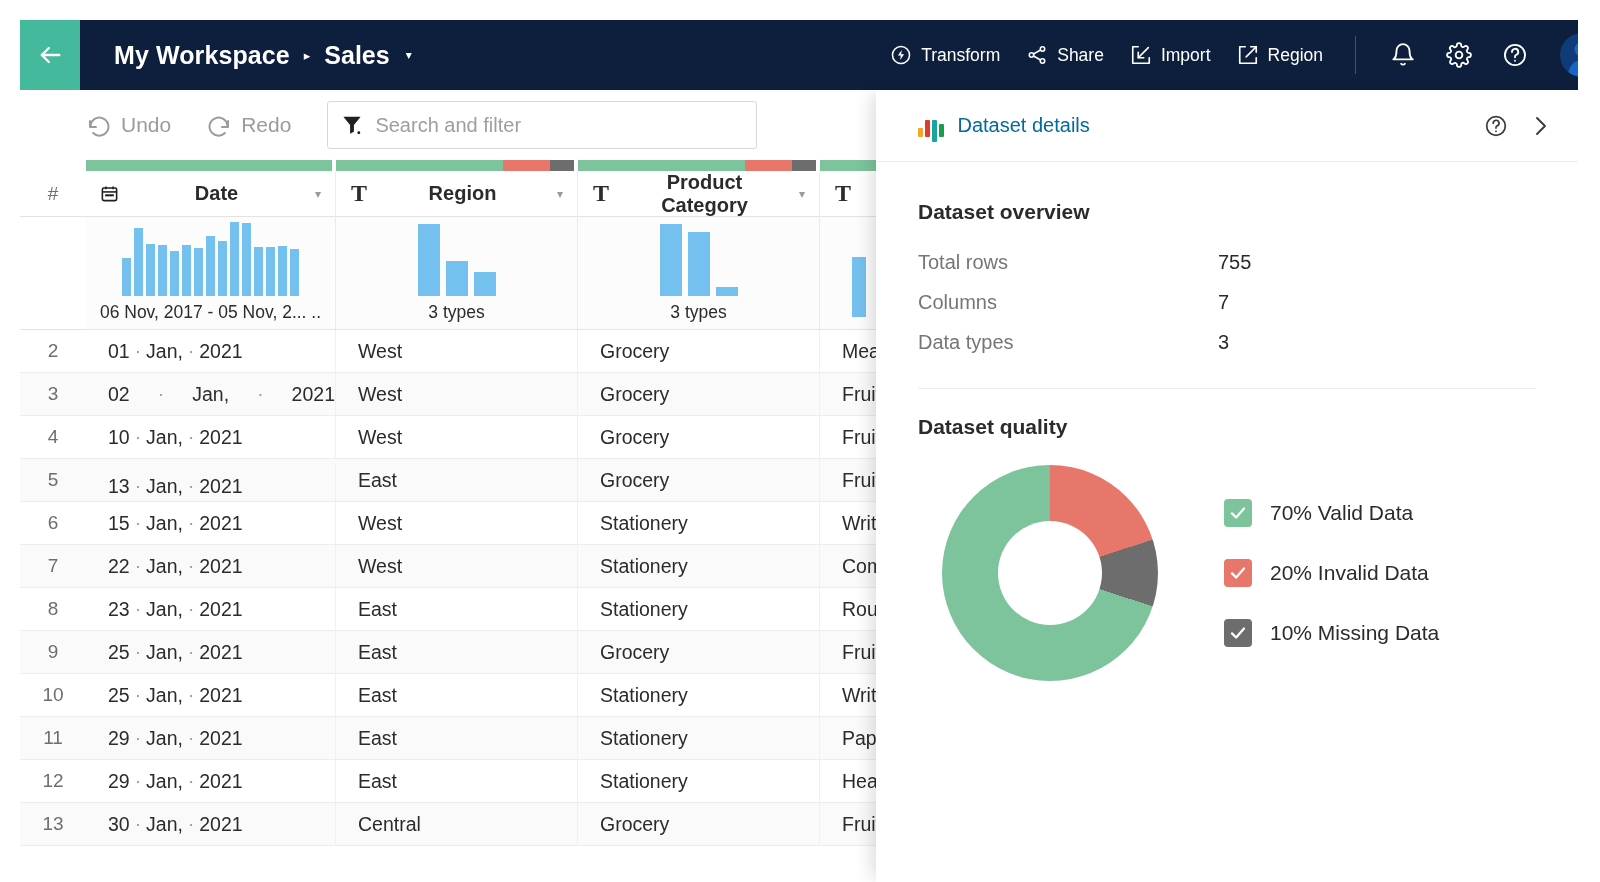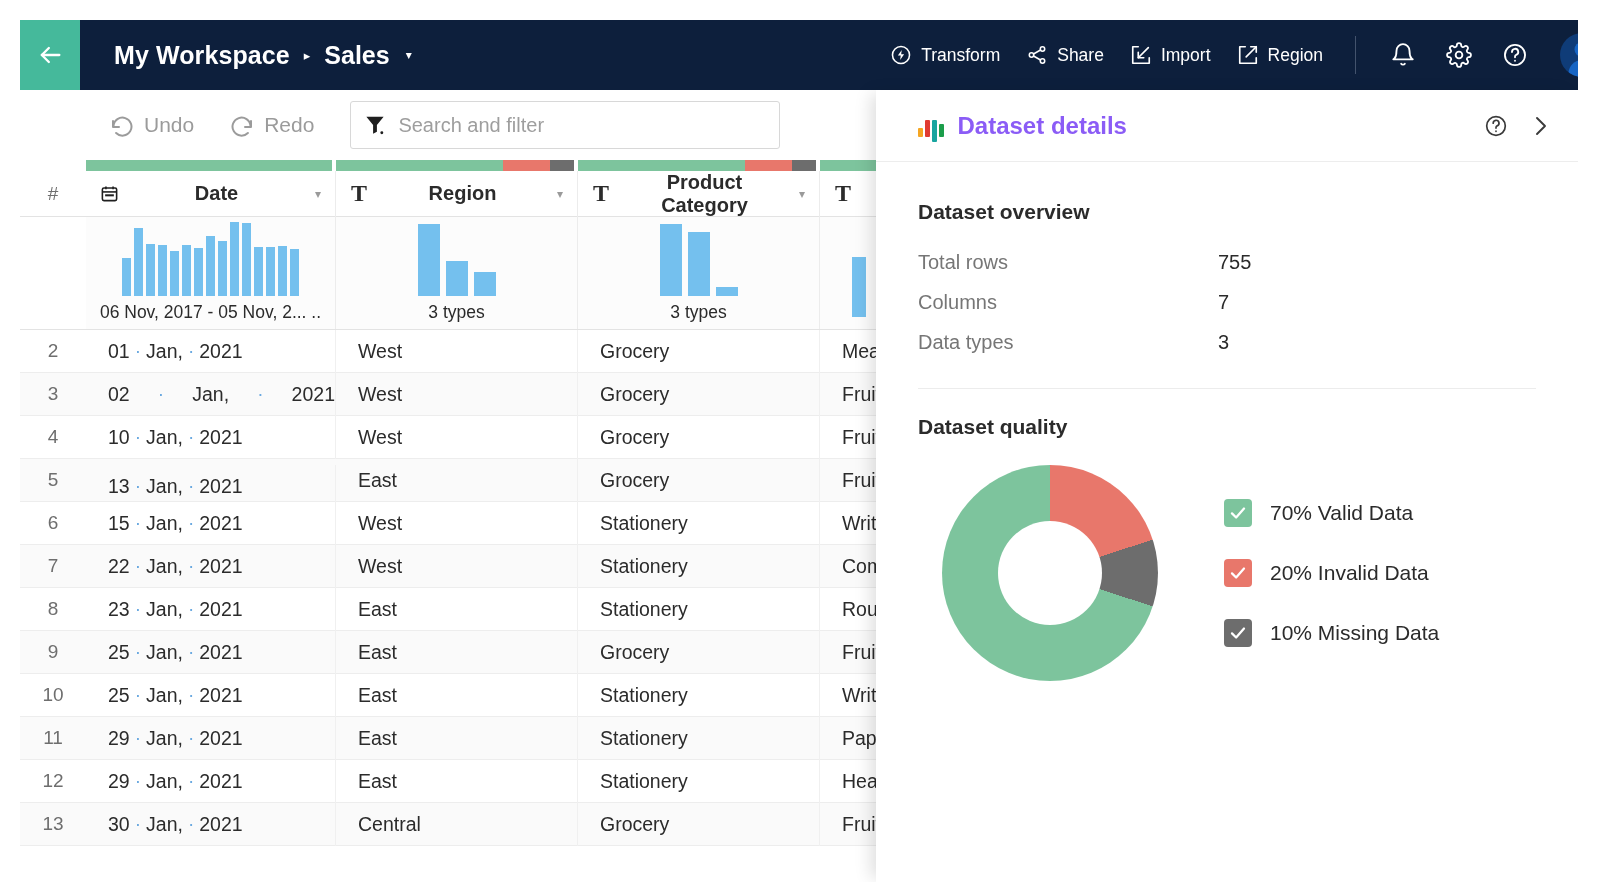--- a/index.html
+++ b/index.html
@@ -42,21 +42,21 @@
   .nav-div { width:1px; height:38px; background:#43536d; margin:0 6px; }
   .icon-btn { width:30px; height:30px; display:flex; align-items:center; justify-content:center; cursor:pointer; }
   .icon-btn svg { width:26px; height:26px; }
   .avatar-wrap { margin-left:4px; margin-right:-26px; width:44px; height:44px; overflow:hidden; }
   .avatar { width:44px; height:44px; border-radius:50%; background:#0f3c78; position:relative; overflow:hidden; }
   .avatar .head { position:absolute; left:50%; top:9px; transform:translateX(-50%); width:15px; height:15px; border-radius:50%; background:#1765c4; }
   .avatar .body { position:absolute; left:50%; top:27px; transform:translateX(-50%); width:27px; height:20px; border-radius:14px 14px 0 0; background:#1765c4; }
 
   
   .toolbar {
-    position:absolute; left:32px; top:90px; width:1558px; height:70px;
+    position:absolute; left:9px; top:90px; width:1558px; height:70px;
     background:#fff; display:flex; align-items:center; padding-left:78px;
   }
   .tb-btn { display:flex; align-items:center; gap:10px; color:#9b9b9b; font-size:21px; cursor:pointer; margin-right:36px; }
   .tb-btn svg { width:24px; height:24px; }
   .search {
     width:430px; height:48px; border:1px solid #d8d8d8; border-radius:3px;
     display:flex; align-items:center; padding:0 14px; gap:13px; background:#fff;
   }
   .search svg { width:20px; height:22px; flex:0 0 20px; }
   .search input {
@@ -97,21 +97,21 @@
 
   
   .panel {
     position:absolute; left:876px; top:90px; width:702px; height:792px;
     background:#fff; z-index:40;
     box-shadow:-9px 0 16px -4px rgba(0,0,0,.13);
   }
   .panel-hd { height:72px; display:flex; align-items:center; padding:0 26px 0 42px; border-bottom:1px solid #ededed; }
   .panel-icon { display:flex; align-items:flex-end; gap:2.5px; height:22px; margin-right:14px; }
   .panel-icon i { display:block; width:4.5px; border-radius:1px; }
-  .panel-title { color:#8b5cf6; font-size:24px; font-weight:700; }
+  .panel-title { color:#0369a1; font-size:20px; font-weight:400; }
   .panel-hd-actions { margin-left:auto; display:flex; align-items:center; gap:20px; }
   .panel-hd-actions svg { width:24px; height:24px; cursor:pointer; }
 
   .panel-body { padding:26px 42px 0 42px; }
   .sec-title { font-size:21px; font-weight:700; color:#2b2b2b; margin:12px 0 18px; }
   .stat { display:flex; align-items:center; height:40px; font-size:20px; }
   .stat .k { color:#767676; width:300px; }
   .stat .v { color:#2b2b2b; }
   .divider { height:1px; background:#ececec; margin:26px 0 0; }
 

